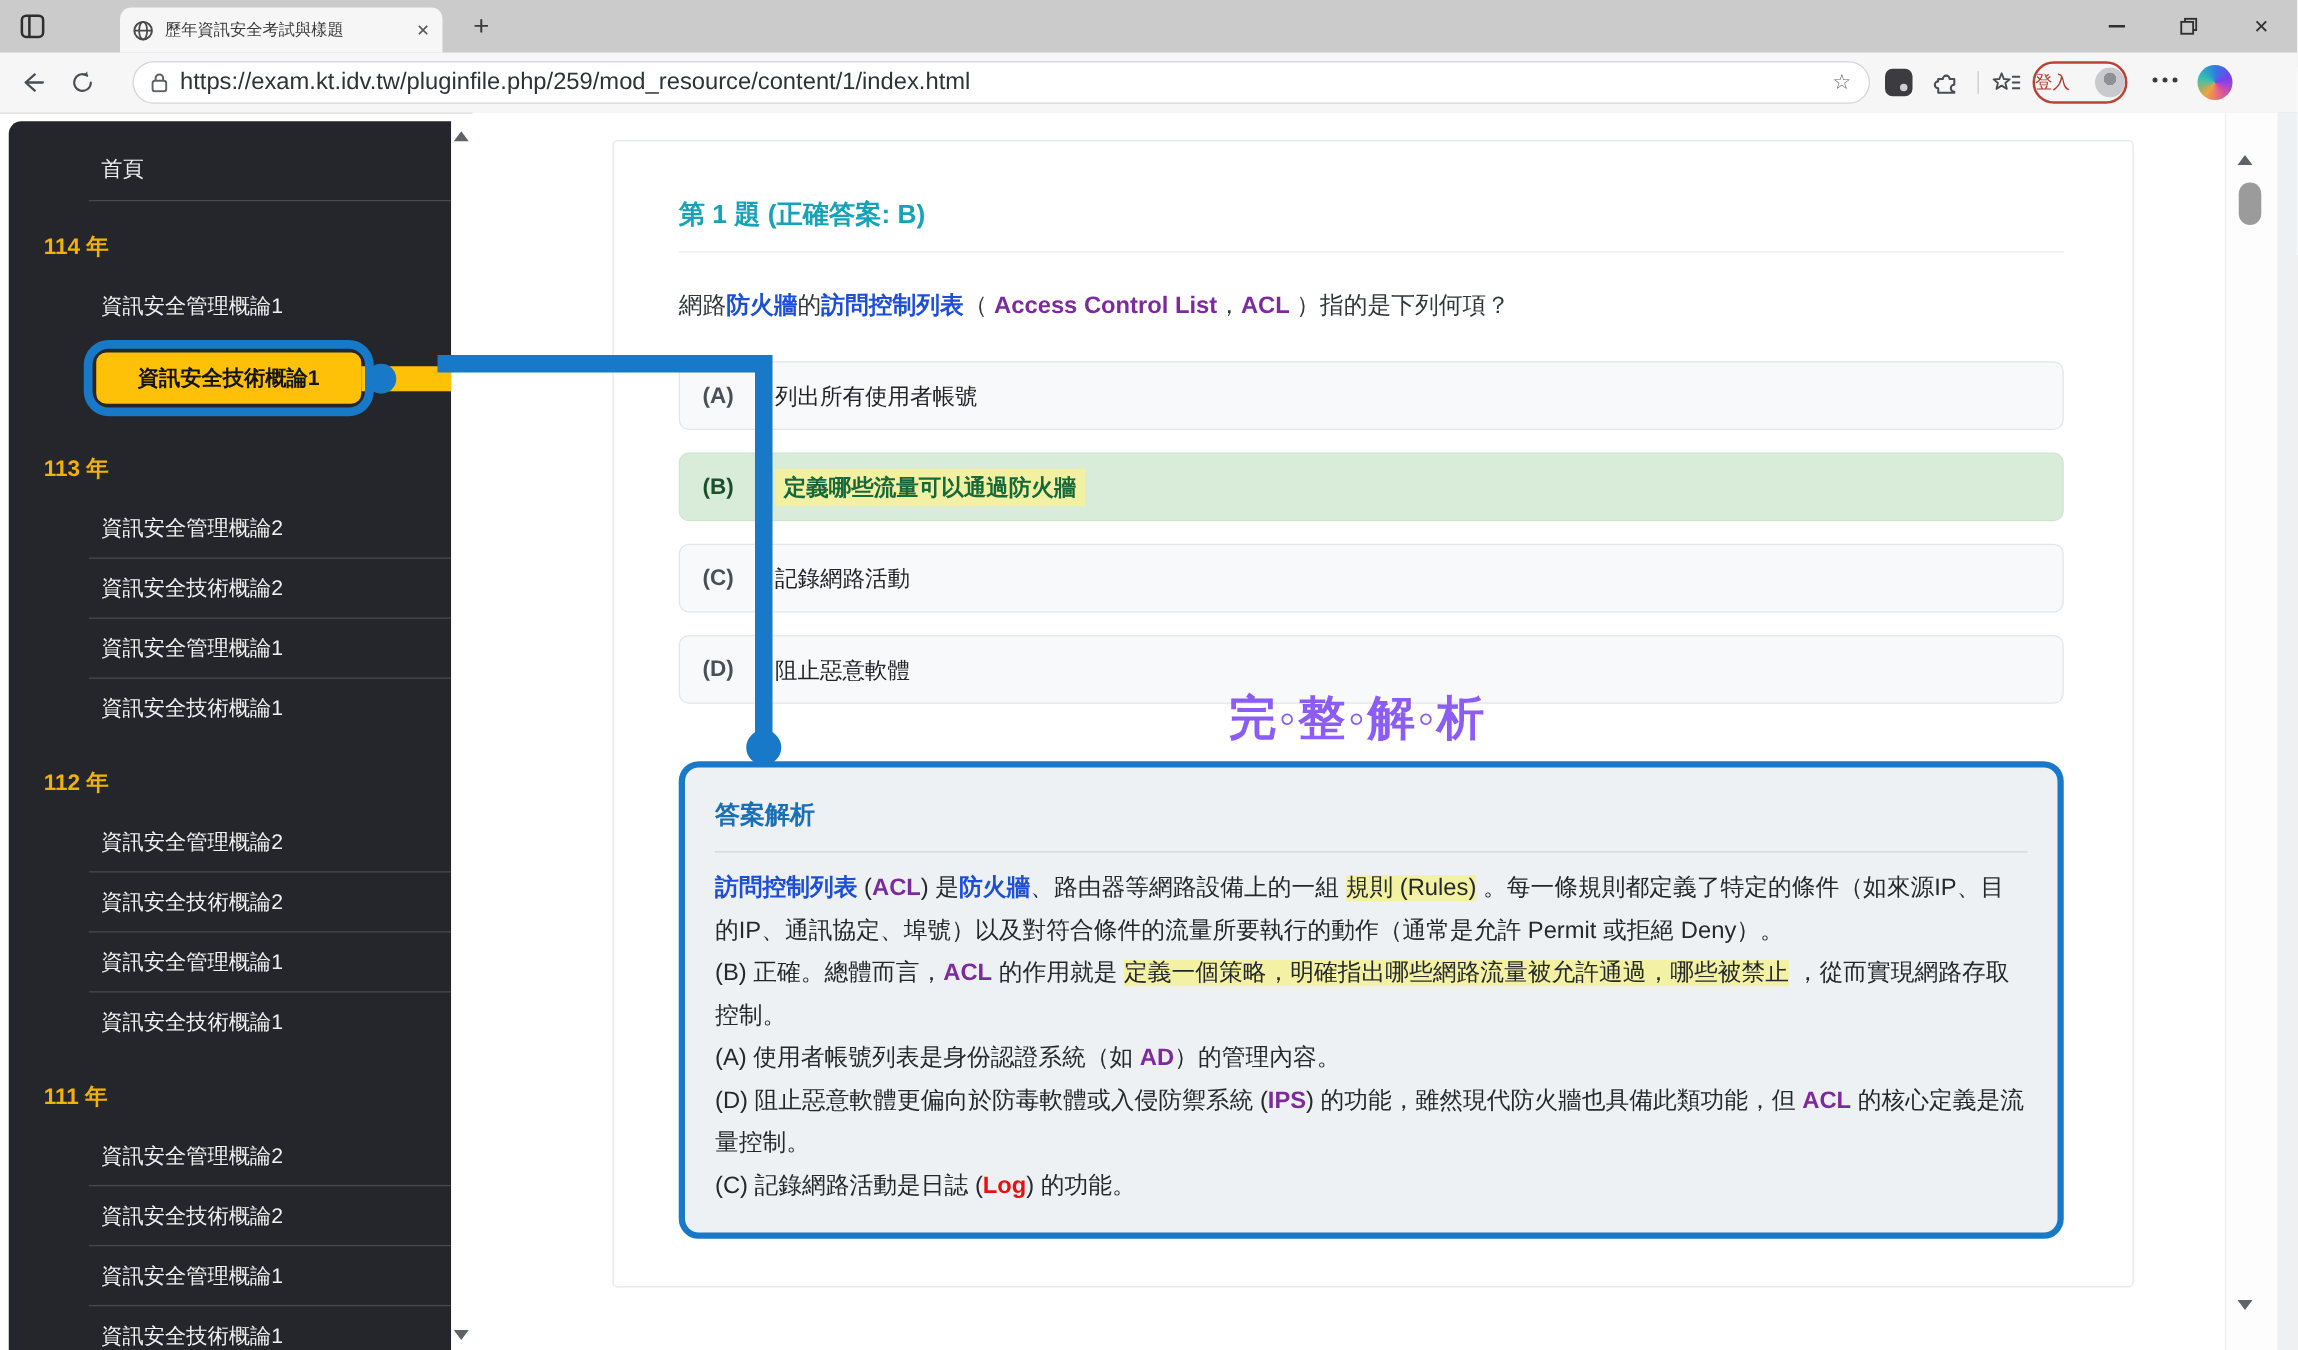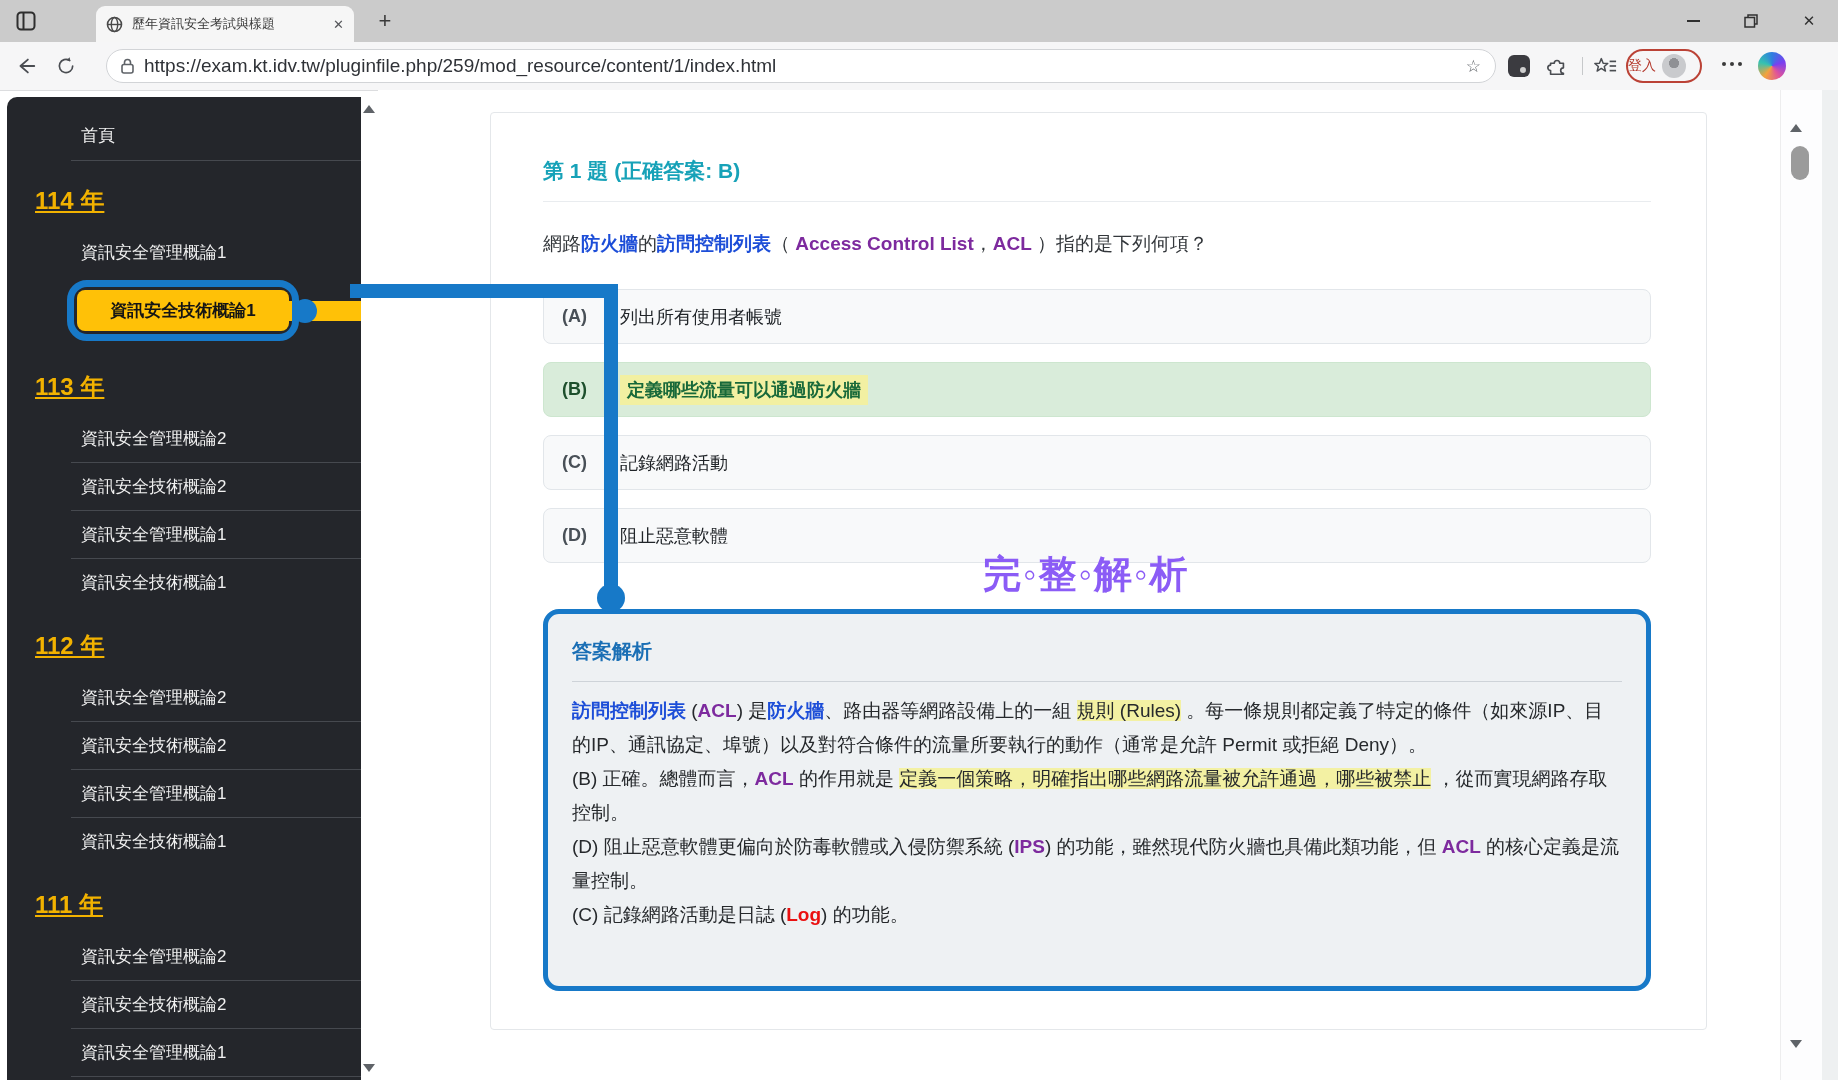--- a/index.html
+++ b/index.html
@@ -23,33 +23,33 @@
   .nav-btn{position:absolute;top:52px;width:28px;height:28px;display:flex;align-items:center;justify-content:center;}
   .urlbar{position:absolute;left:106px;top:49px;width:1390px;height:34px;background:#fff;border:1px solid #d2d4d7;
           border-radius:17px;display:flex;align-items:center;padding:0 14px;box-sizing:border-box;gap:10px;}
   .url-text{font-size:19px;color:#2f3237;flex:1;white-space:nowrap;overflow:hidden;}
   .url-star{font-size:17px;color:#5f6368;}
   .tb-icon{position:absolute;top:53px;width:26px;height:26px;display:flex;align-items:center;justify-content:center;}
   .ext-dark{width:22px;height:22px;border-radius:6px;background:#3b3b40;position:relative;}
   .ext-dark:after{content:"";position:absolute;right:4px;bottom:4px;width:6px;height:6px;border-radius:50%;background:#cfcfcf;}
   .tb-divider{position:absolute;left:1582px;top:57px;width:1px;height:18px;background:#c6c8ca;}
   .signin{position:absolute;left:1626px;top:49px;width:76px;height:34px;border:2px solid #bb4236;border-radius:17px;
-          display:flex;align-items:center;justify-content:flex-start;gap:6px;background:#f6f6f7;box-sizing:border-box;}
+          display:flex;align-items:center;justify-content:space-between;gap:6px;background:#f6f6f7;box-sizing:border-box;}
   .signin-label{color:#b3362a;font-size:14px;}
   .avatar{width:24px;height:24px;border-radius:50%;background:radial-gradient(circle at 50% 38%,#8f9094 0 26%,#c9cacd 27%),#c9cacd;}
   .dots{position:absolute;left:1722px;top:62px;display:flex;gap:4px;}
   .dots i{width:4px;height:4px;border-radius:50%;background:#3a3a3a;display:block;}
   .copilot{position:absolute;left:1758px;top:52px;width:28px;height:28px;border-radius:50%;
            background:conic-gradient(#2f7ee0,#7a3ff0,#e0539b,#f2a33c,#35c2b0,#2f7ee0);}
   
   .sidebar{position:absolute;left:7px;top:97px;width:354px;height:983px;background:#24262b;
            border-top-left-radius:10px;color:#f1f1f1;box-sizing:border-box;padding-top:14px;}
   .sb-home{padding:13px 0 13px 74px;font-size:17px;}
   .sb-sep{border-top:1px solid #46494f;margin-left:64px;}
-  .sb-year{padding:24px 0 12px 28px;color:#f2b200;font-size:24px;font-weight:bold;text-decoration:underline;}
+  .sb-year{padding:24px 0 12px 28px;color:#f2b200;font-size:18px;font-weight:bold;}
   .sb-item{padding:12px 16px 12px 74px;font-size:17px;}
   .sb-active-wrap{position:relative;margin:14px 0 16px 70px;width:212px;}
   .sb-active{background:#ffc107;color:#151515;font-weight:bold;font-size:17px;padding:9px 14px;
              border-radius:8px;position:relative;z-index:2;text-align:center;}
   .sb-ring{position:absolute;inset:-10px;border:7px solid #1779c8;border-radius:20px;z-index:3;}
   .sb-tail{position:absolute;left:100%;top:50%;margin-top:-10px;height:20px;width:72px;background:#ffc107;z-index:1;}
   .sb-knob{position:absolute;left:100%;margin-left:4px;top:50%;transform:translateY(-50%);
            width:24px;height:24px;border-radius:50%;background:#1779c8;z-index:4;}
   .sb-scroll{position:absolute;left:361px;top:97px;width:17px;height:983px;background:#fff;}
   .tri-up{width:0;height:0;border-left:6px solid transparent;border-right:6px solid transparent;border-bottom:8px solid #5f6368;}
@@ -254,20 +254,21 @@
       </div>
     </div>
 
     <div class="annotation">完◦整◦解◦析</div>
 
     <div class="an-box">
       <div class="an-head">答案解析</div>
       <div class="an-hr"></div>
       <div class="an-p"><span class="seg-blue">訪問控制列表</span><span> (</span><span class="seg-purple">ACL</span><span>) 是</span><span class="seg-blue">防火牆</span><span>、路由器等網路設備上的一組 </span><span class="seg-hl">規則 (Rules)</span><span> 。每一條規則都定義了特定的條件（如來源IP、目的IP、通訊協定、埠號）以及對符合條件的流量所要執行的動作（通常是允許 Permit 或拒絕 Deny）。</span></div>
       <div class="an-p"><span>(B) 正確。總體而言，</span><span class="seg-purple">ACL</span><span> 的作用就是 </span><span class="seg-hl">定義一個策略，明確指出哪些網路流量被允許通過，哪些被禁止</span><span> ，從而實現網路存取控制。</span></div>
+      <div class="an-p"><span>(A) 使用者帳號列表是身份認證系統（如 </span><span class="seg-purple">AD</span><span>）的管理內容。</span></div>
       <div class="an-p"><span>(D) 阻止惡意軟體更偏向於防毒軟體或入侵防禦系統 (</span><span class="seg-purple">IPS</span><span>) 的功能，雖然現代防火牆也具備此類功能，但 </span><span class="seg-purple">ACL</span><span> 的核心定義是流量控制。</span></div>
       <div class="an-p"><span>(C) 記錄網路活動是日誌 (</span><span class="seg-red">Log</span><span>) 的功能。</span></div>
     </div>
   </div>
 </main>
 
 <div class="vscroll">
   <div class="tri-up"></div>
   <div class="thumb"></div>
   <div class="tri-down"></div>

